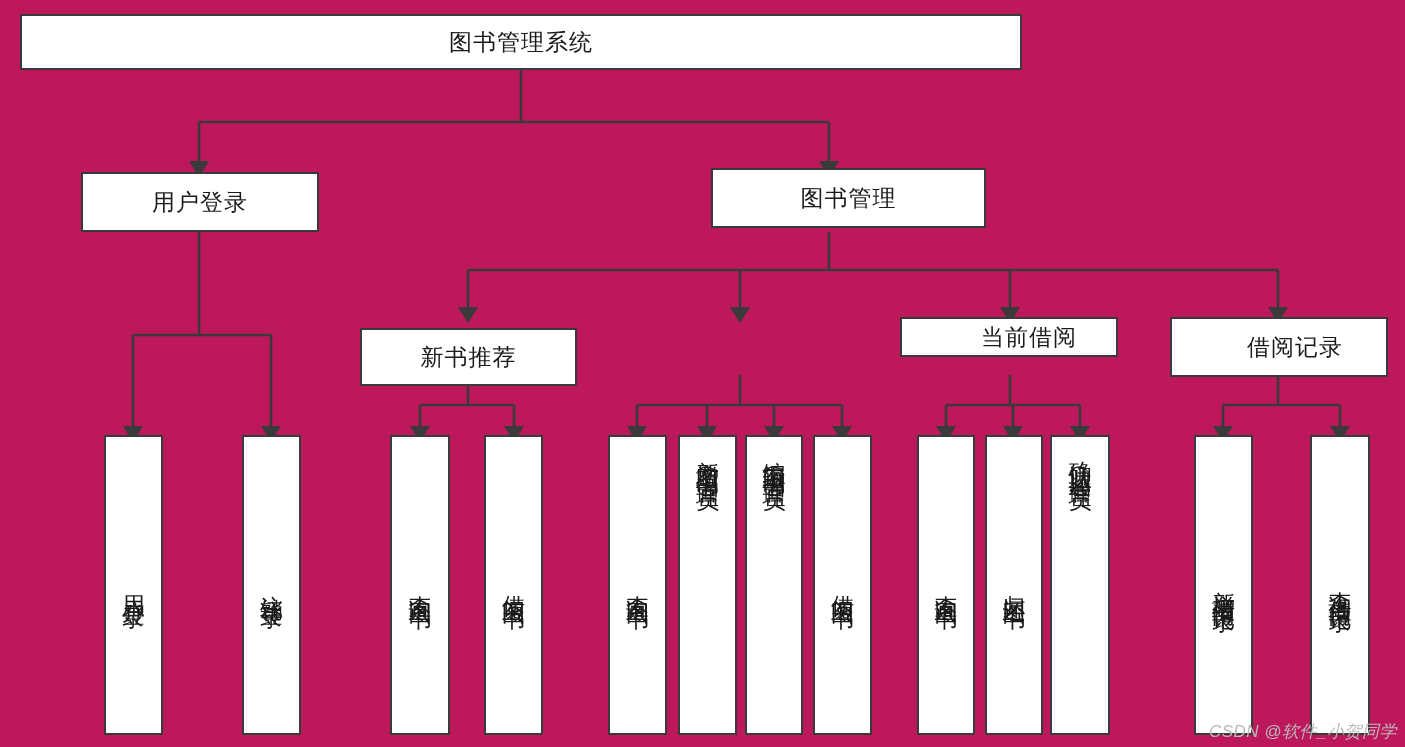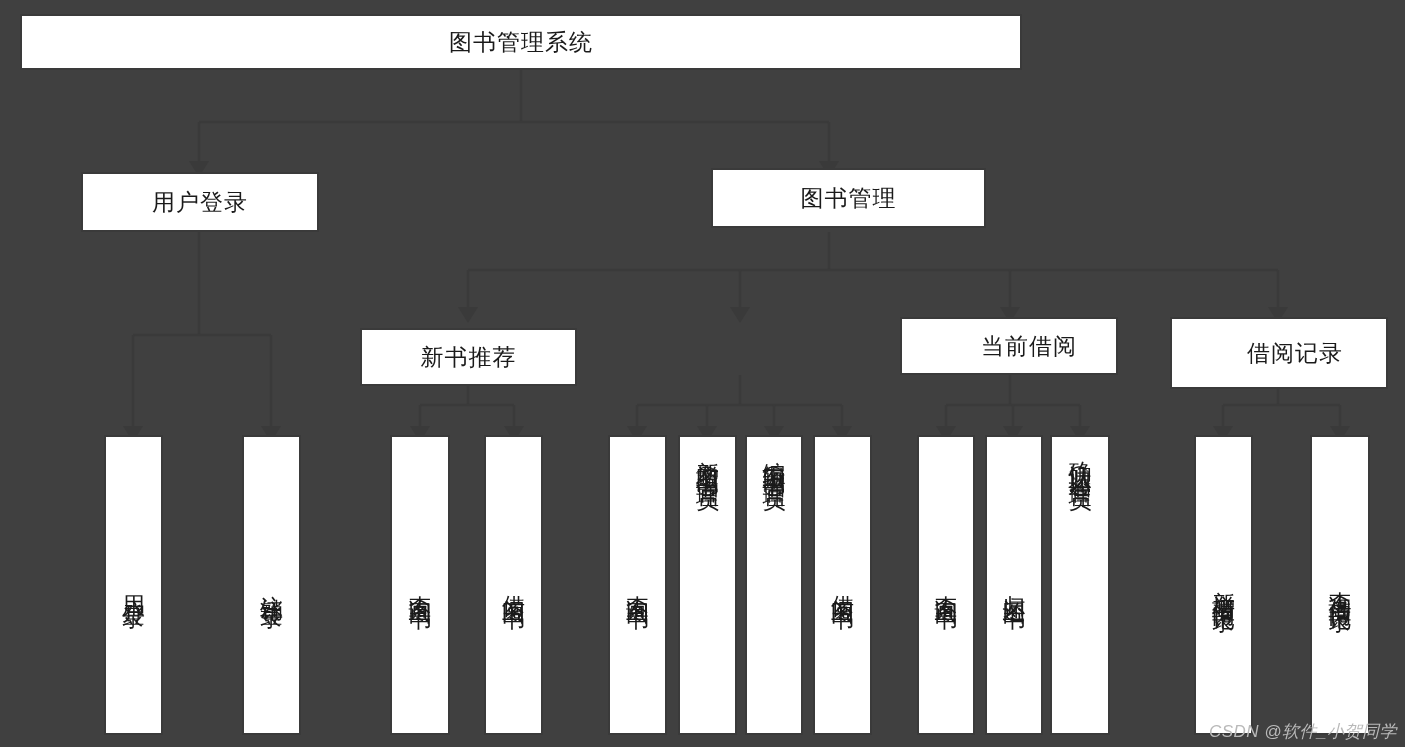--- a/index.html
+++ b/index.html
@@ -7,21 +7,21 @@
     padding: 0;
     background: #ffffff;
   }
   body {
     font-family: "Liberation Sans", "DejaVu Sans", sans-serif;
   }
   #canvas {
     position: relative;
     width: 1405px;
     height: 747px;
-    background: #404040;
+    background: #be185d;
     overflow: hidden;
   }
   #edges {
     position: absolute;
     left: 0;
     top: 0;
     width: 1405px;
     height: 747px;
     pointer-events: none;
   }
@@ -130,24 +130,24 @@
   <div class="node h" style="left:81px; top:172px; width:238px; height:60px;">
     <span>用户登录</span>
   </div>
   <div class="node h" style="left:711px; top:168px; width:275px; height:60px;">
     <span>图书管理</span>
   </div>
 
   <div class="node h" style="left:360px; top:317px; width:217px; height:58px;margin-top:11px;">
     <span>新书推荐</span>
   </div>
-  <div class="node h" style="left:900px; top:317px; width:218px; height:58px;padding-left:40px;">
+  <div class="node h" style="left:900px; top:317px; width:218px; height:40px;padding-left:40px;">
     <span>当前借阅</span>
   </div>
-  <div class="node h" style="left:1170px; top:317px; width:218px; height:72px;padding-left:32px;">
+  <div class="node h" style="left:1170px; top:317px; width:218px; height:60px;padding-left:32px;">
     <span>借阅记录</span>
   </div>
 
   <div class="node v mid" style="left:104px; top:435px; width:59px; height:300px;">
     <span class="vtext">用户登录</span>
   </div>
   <div class="node v mid" style="left:242px; top:435px; width:59px; height:300px;">
     <span class="vtext">注销登录</span>
   </div>
 

